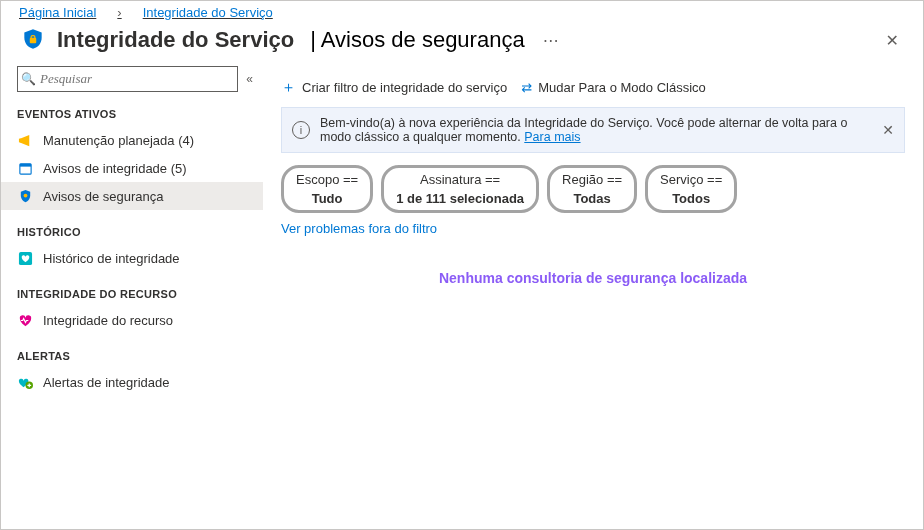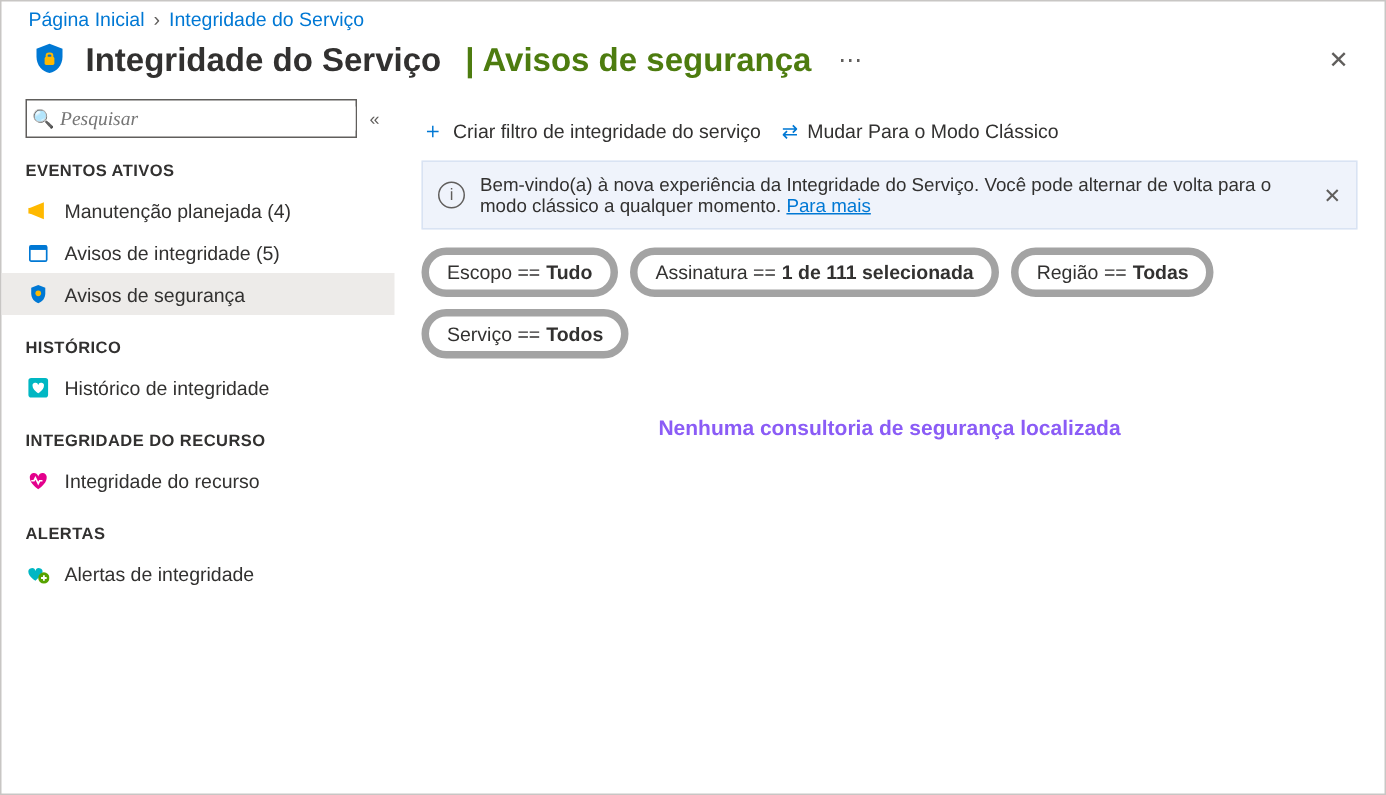--- a/index.html
+++ b/index.html
@@ -11,43 +11,44 @@
       border: 1px solid #c8c6c4;
       width: 924px;
       height: 530px;
       overflow: hidden;
     }
     .breadcrumb {
       padding: 4px 18px 2px;
       font-size: 13px;
       display: flex;
       align-items: center;
-      gap: 6px;
+      gap: 21px;
+      text-decoration: underline;
     }
     .breadcrumb a { color: #0078d4; text-decoration: none; }
     .breadcrumb .sep { color: #605e5c; }
     .header {
       display: flex;
       align-items: center;
       padding: 4px 18px 12px;
       gap: 10px;
     }
     .header-icon {
       width: 28px; height: 28px;
       display: inline-flex; align-items: center; justify-content: center;
     }
     .header-title {
       font-size: 22px;
       font-weight: 600;
       color: #323130;
     }
     .header-sub {
       font-size: 22px;
-      font-weight: 700;
-      color: #4d7c0f;
+      font-weight: 400;
+      color: #000000;
       margin-left: 6px;
     }
     .header-dots { margin-left: 8px; color: #605e5c; font-size: 16px; letter-spacing: 1px; }
     .header-close {
       margin-left: auto;
       font-size: 16px;
       color: #605e5c;
       cursor: pointer;
       padding: 4px 6px;
     }
@@ -151,29 +152,30 @@
     }
     .info-banner a { color: #0078d4; text-decoration: underline; }
     .info-banner .close-ico { margin-left: auto; color: #605e5c; cursor: pointer; font-size: 14px; }
     .filters {
       display: flex;
       gap: 8px;
       padding: 12px 0 4px;
       flex-wrap: wrap;
     }
     .filter-pill {
-      border: 5px solid #a3a3a3;
+      border: 3px solid #a3a3a3;
       border-radius: 18px;
       padding: 4px 12px;
       font-size: 13px;
       display: inline-flex;
       align-items: center;
       gap: 4px;
       cursor: pointer;
       background: #fff;
+      flex-direction: column;
     }
     .filter-pill b { font-weight: 700; }
     .link-out {
       color: #0078d4;
       font-size: 13px;
       padding: 4px 0 0;
       cursor: pointer;
     }
     .empty-msg {
       text-align: center;
@@ -316,16 +318,17 @@
       <span class="filter-pill">
         <span>Região == </span>
           <b>Todas</b>
       </span>
       <span class="filter-pill">
         <span>Serviço == </span>
           <b>Todos</b>
       </span>
     </div>
 
+    <div class="link-out">Ver problemas fora do filtro</div>
 
     <div class="empty-msg">Nenhuma consultoria de segurança localizada</div>
   </div>
 </div>
 
 </body></html>

